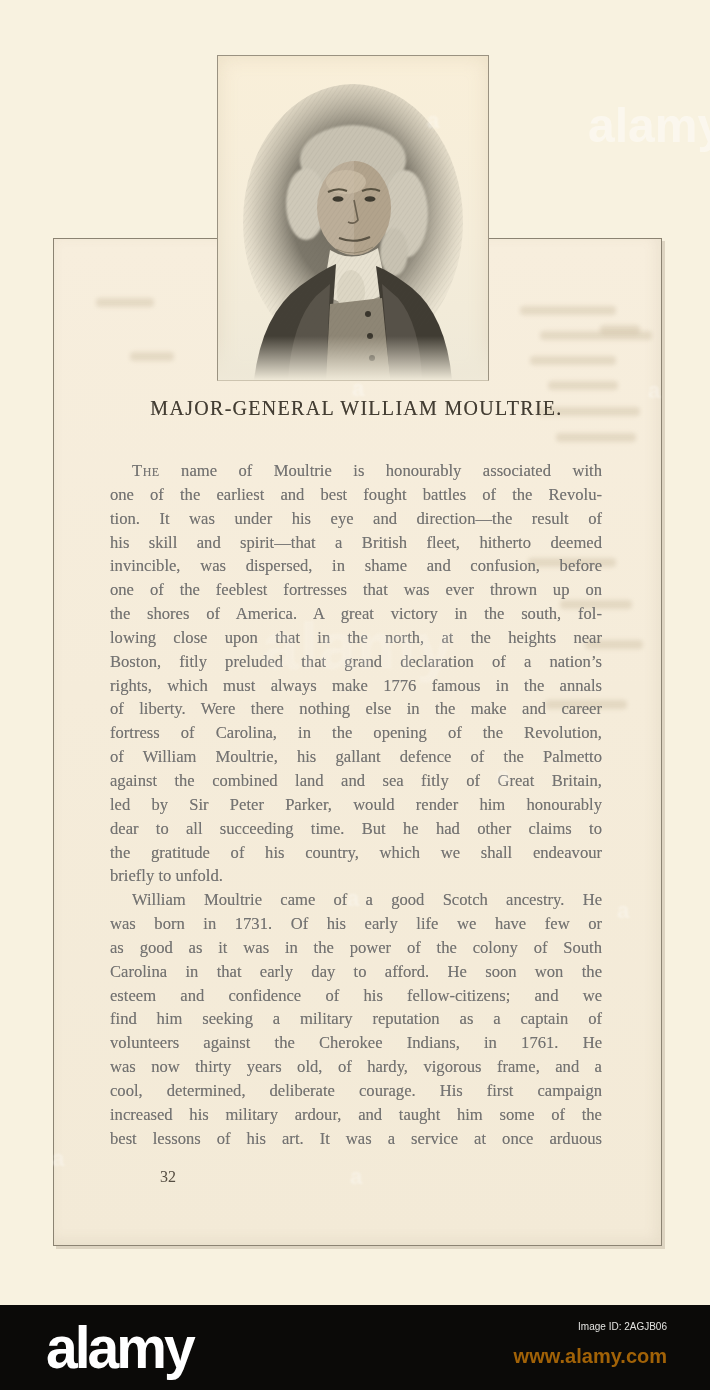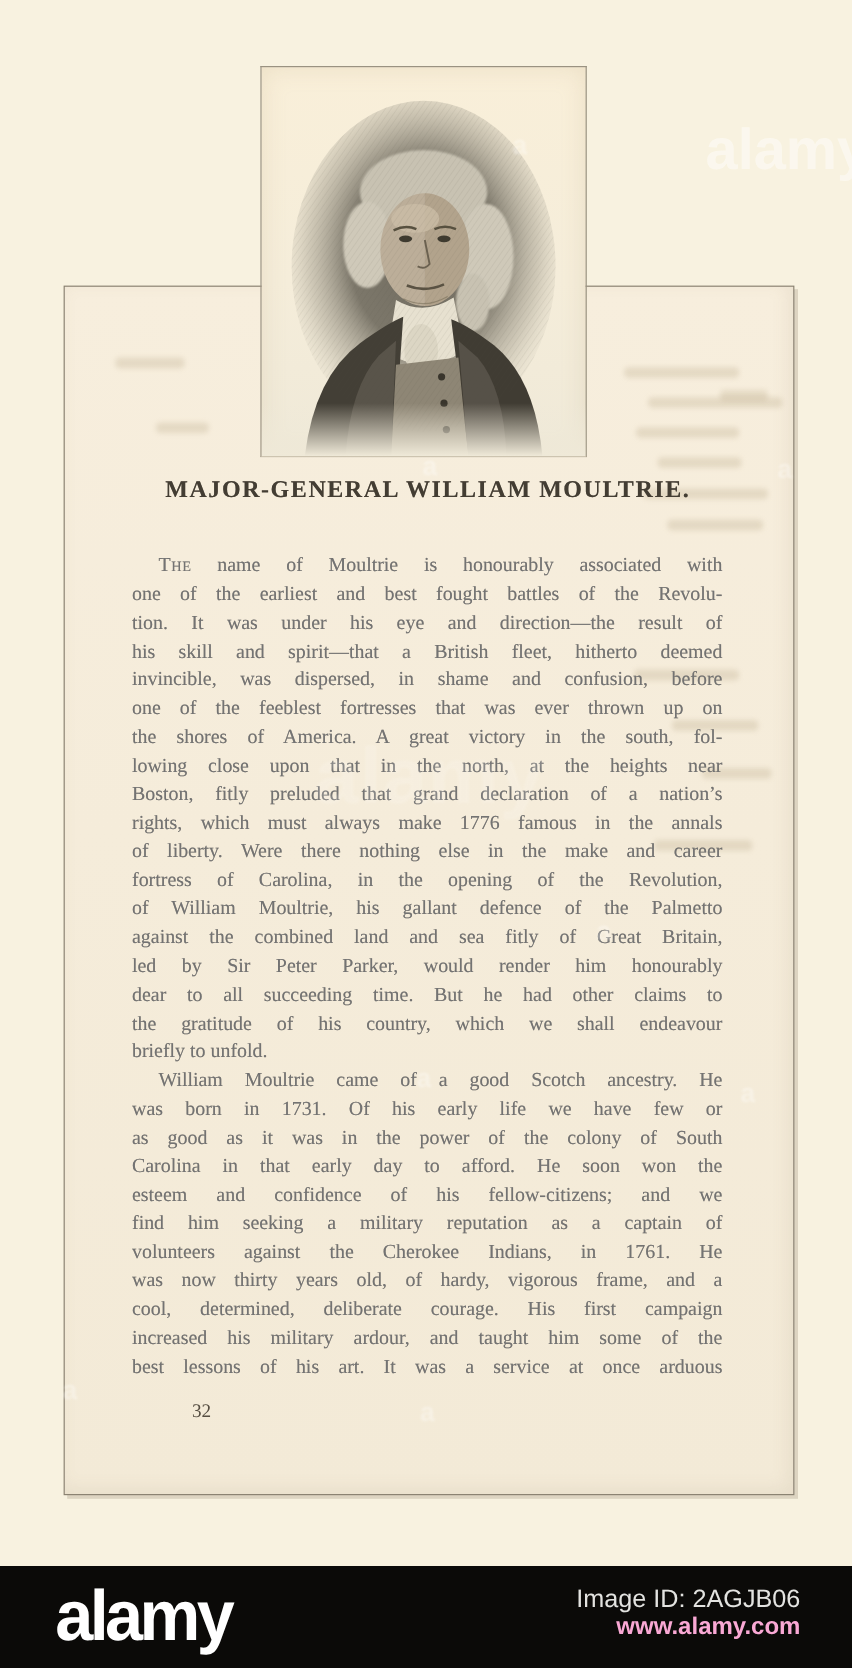--- a/index.html
+++ b/index.html
@@ -23,21 +23,20 @@
     box-shadow:inset 0 0 20px rgba(190,168,128,.22);
     z-index:3;
   }
   .plate svg{display:block;width:270px;height:324px;}
   
   .title{
     position:absolute;left:53px;top:397px;width:607px;
     text-align:center;font-size:20px;letter-spacing:1.3px;
     color:#433d33;z-index:4;
     text-shadow:0 0 .4px rgba(67,61,51,.55);
-    font-weight:bold;
   }
   .text-block{
     position:absolute;left:110px;top:459px;width:492px;z-index:4;
     font-size:16.6px;color:#737373;
     text-shadow:0 0 .4px rgba(77,70,60,.4);
   }
   .tline{
     height:23.85px;line-height:23.85px;
     text-align:justify;text-align-last:justify;
     white-space:nowrap;
@@ -65,24 +64,24 @@
   .credit-bar{
     position:absolute;left:0;top:1305px;width:710px;height:85px;
     background:#0b0a08;z-index:10;font-family:"Liberation Sans",sans-serif;
   }
   .credit-logo{
     position:absolute;left:46px;top:8px;
     color:#fff;font-size:57px;font-weight:bold;letter-spacing:-3px;
     transform:scaleY(1.04);transform-origin:top left;
   }
   .credit-id{
-    position:absolute;right:43px;top:16px;color:#e3e3e0;font-size:21px;
+    position:absolute;right:43px;top:16px;color:#e3e3e0;font-size:10px;
   }
   .credit-url{
-    position:absolute;right:43px;top:40px;color:#f9a8d4;font-size:20px;font-weight:bold;
+    position:absolute;right:43px;top:40px;color:#a16207;font-size:20px;font-weight:bold;
   }
 </style>
 </head>
 <body>
 
 <div class="page"></div>
 
 <div class="plate">
   <svg viewBox="0 0 270 324" aria-hidden="true">
     <defs>

